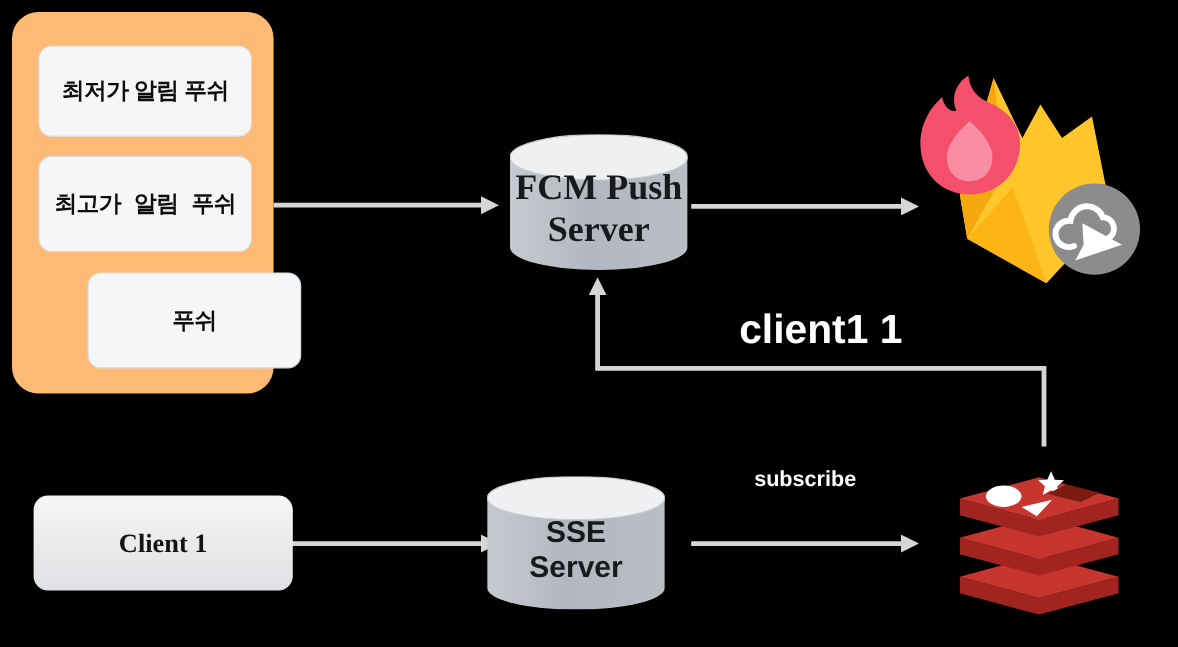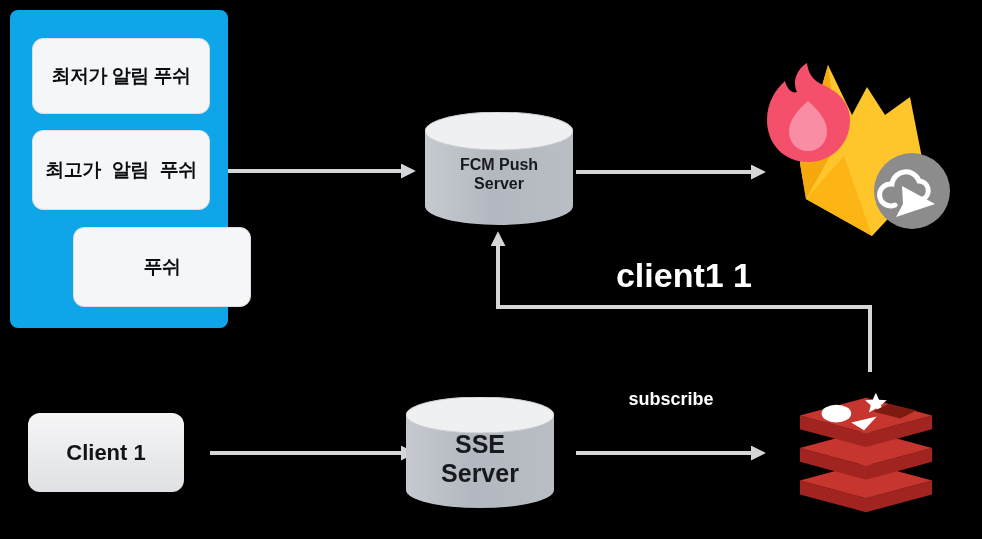--- a/index.html
+++ b/index.html
@@ -3,50 +3,50 @@
 <meta charset="utf-8">
 <style>
   html,body{margin:0;padding:0;background:#000;}
   .stage{
     position:relative;width:982px;height:539px;background:#000;overflow:hidden;
     font-family:"Liberation Sans","DejaVu Sans",sans-serif;
   }
   
   .push-panel{
     position:absolute;left:10px;top:10px;width:218px;height:318px;
-    background:#0ea5e9;border-radius:8px;
+    background:#fdba74;border-radius:22px;
   }
   .push-item{
     position:absolute;left:22px;width:176px;
     background:#F5F6F8;border:1px solid #dcdee1;border-radius:11px;
     display:flex;align-items:center;justify-content:center;
     font-size:19px;font-weight:700;color:#0c0d0f;letter-spacing:-0.5px;
   }
   .push-item.i0{top:28px;height:74px;}
   .push-item.i1{top:120px;height:78px;font-family:Liberation Mono, monospace;}
   .push-item.i2{top:217px;height:78px;margin-left:41px;}
 
   
   .cyl-node{position:absolute;}
   .cyl-node svg{display:block;}
   .cyl-text{
     position:absolute;left:0;top:0;width:100%;height:100%;
     display:flex;flex-direction:column;align-items:center;justify-content:center;
     padding-top:12px;box-sizing:border-box;
     color:#17191d;text-align:center;line-height:1.16;
   }
-  .cyl-text.fcm{font-size:16px;font-weight:600;}
+  .cyl-text.fcm{font-size:30px;font-weight:600;font-family:Liberation Serif, serif;}
   .cyl-text.sse{font-size:25px;font-weight:600;}
 
   
   .client-box{
-    position:absolute;left:28px;top:413px;width:156px;height:79px;
+    position:absolute;left:28px;top:413px;width:216px;height:79px;
     background:linear-gradient(180deg,#f6f6f7 0%,#e9eaec 55%,#e0e1e4 100%);
     border-radius:12px;display:flex;align-items:center;justify-content:center;
-    font-size:22px;font-weight:600;color:#121316;
+    font-size:22px;font-weight:600;color:#121316;font-family:Liberation Serif, serif;
   }
 
   
   .edge-label{position:absolute;color:#fff;text-align:center;}
   .edge-label.client-token{left:584px;top:256px;width:200px;font-size:34px;font-weight:700;}
   .edge-label.subscribe{left:571px;top:389px;width:200px;font-size:18px;font-weight:700;line-height:1.18;}
 
   .arrows{position:absolute;left:0;top:0;}
   .logo{position:absolute;}
 </style>

